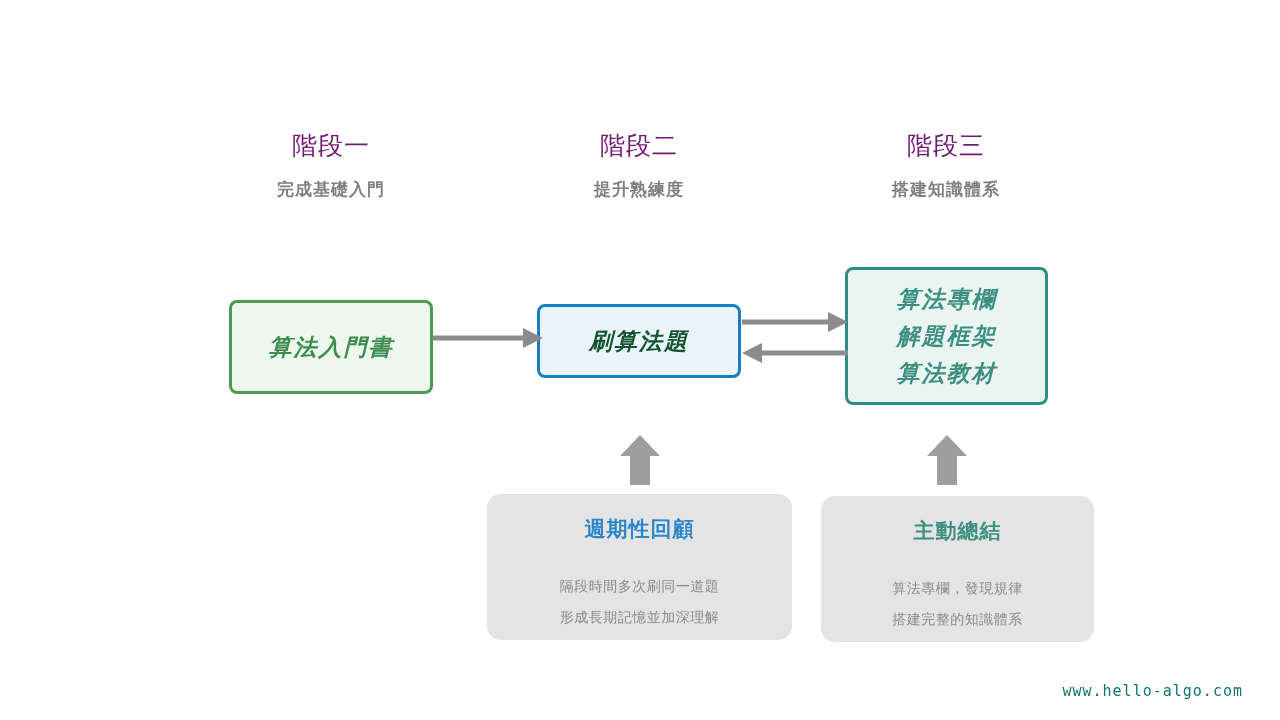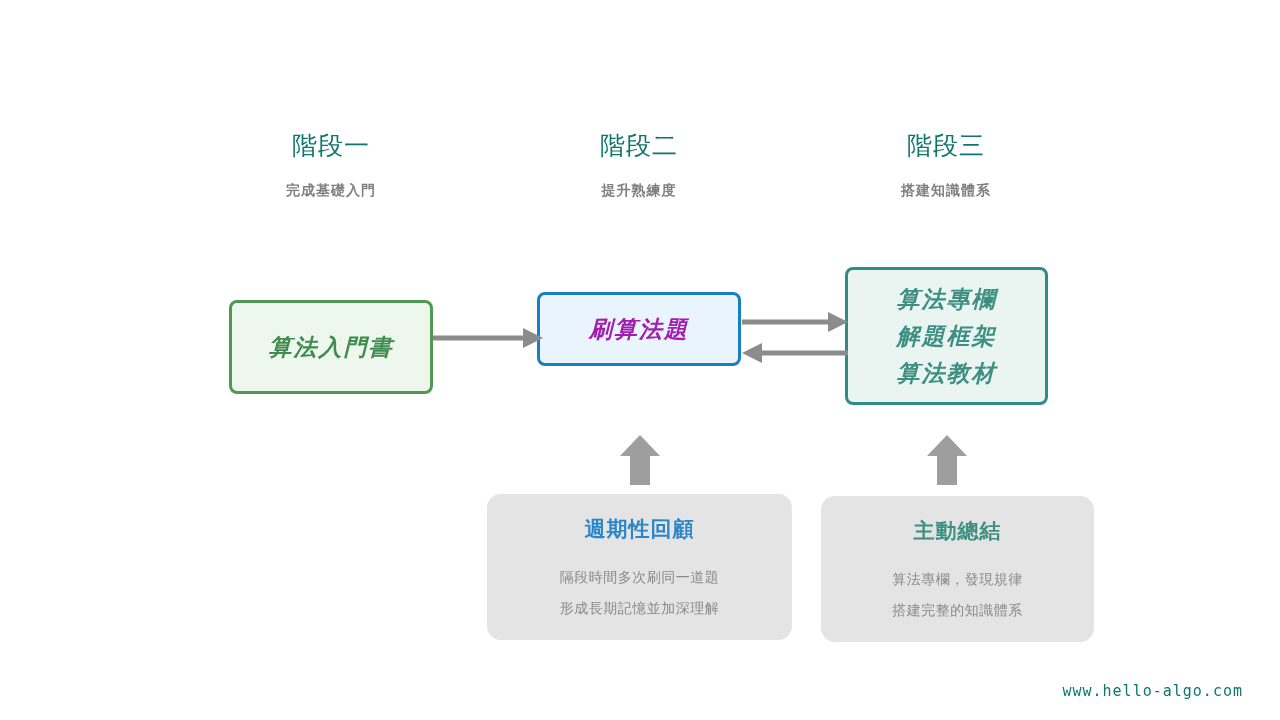--- a/index.html
+++ b/index.html
@@ -21,27 +21,27 @@
   }
 
   
   .stage-header {
     position: absolute;
     text-align: center;
     width: 240px;
   }
   .stage-header .stage-phase {
     font-size: 25px;
-    color: #0f766e;
+    color: #701a75;
     letter-spacing: 1px;
     line-height: 34px;
     font-weight: 400;
   }
   .stage-header .stage-goal {
-    font-size: 14px;
+    font-size: 17px;
     color: #7f7f7f;
     font-weight: bold;
     letter-spacing: 1px;
     line-height: 32px;
     margin-top: 12px;
   }
   #stage-header-1 { left: 211px; top: 128px; }
   #stage-header-2 { left: 519px; top: 128px; }
   #stage-header-3 { left: 826px; top: 128px; }
 
@@ -65,26 +65,26 @@
     width: 204px;
     height: 94px;
     border: 3px solid #4f9a50;
     background: #eef7ed;
     color: #3f8c4f;
     font-size: 23px;
   }
 
   #node-practice {
     left: 537px;
-    top: 292px;
+    top: 304px;
     width: 204px;
     height: 74px;
     border: 3px solid #1a7fc1;
     background: #e9f4fd;
-    color: #a21caf;
+    color: #14532d;
     font-size: 23px;
   }
 
   #node-advanced {
     left: 845px;
     top: 267px;
     width: 203px;
     height: 138px;
     border: 3px solid #2f8d84;
     background: #eaf5f2;
@@ -99,20 +99,21 @@
   .method-box {
     position: absolute;
     box-sizing: border-box;
     border-radius: 14px;
     background: #e4e4e4;
     display: flex;
     flex-direction: column;
     align-items: center;
     justify-content: flex-start;
     padding-top: 20px;
+    gap: 9px;
   }
   .method-box .method-title {
     font-size: 21px;
     font-weight: bold;
     letter-spacing: 1px;
     line-height: 30px;
   }
   .method-box .method-desc {
     margin-top: 18px;
     font-size: 14px;

